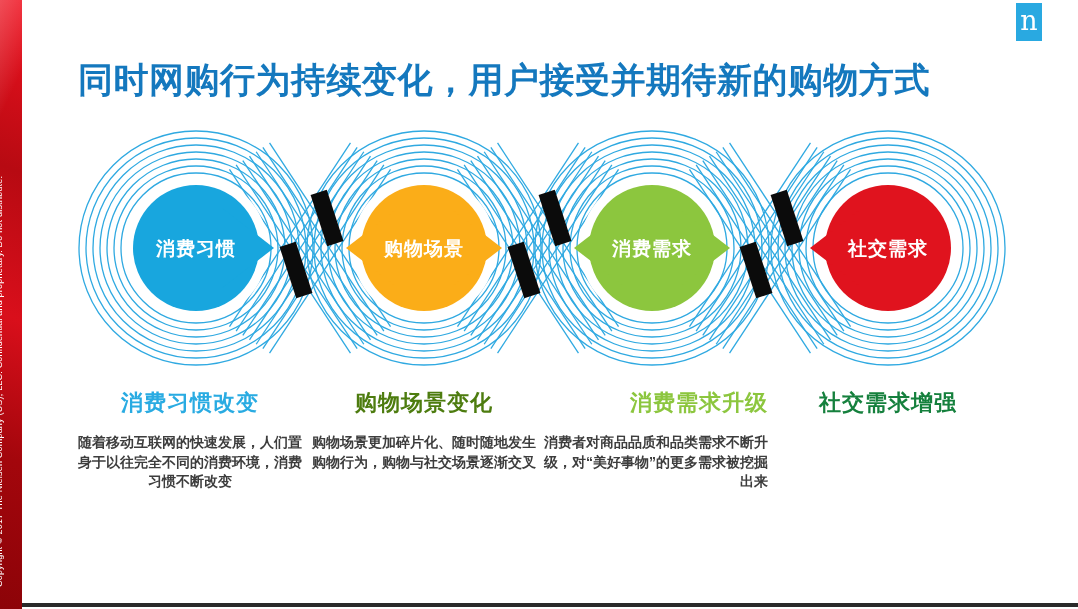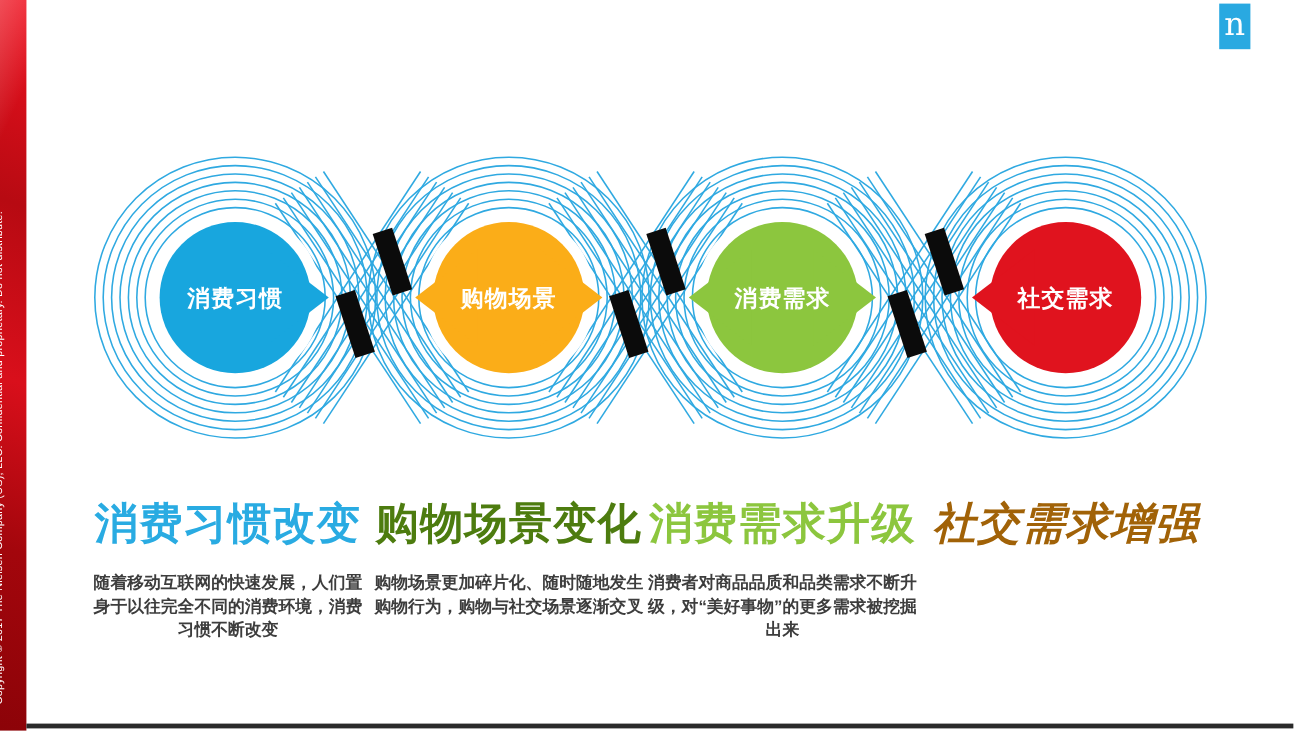--- a/index.html
+++ b/index.html
@@ -38,39 +38,40 @@
 
   .title{
     position:absolute;left:78px;top:57px;width:960px;
     font-size:35px;font-weight:bold;letter-spacing:.5px;
   }
 
   svg#diagram{position:absolute;left:0;top:0;}
 
   .columns{position:absolute;left:0;top:388px;width:1078px;height:160px;}
   .col{position:absolute;width:232px;text-align:center;}
-  .col .heading{font-size:36px;font-weight:bold;letter-spacing:1px;margin-bottom:15px;margin-top:24px;}
+  .col .heading{font-size:22px;font-weight:bold;letter-spacing:1px;margin-bottom:15px;}
   .col .body{font-size:14px;font-weight:600;color:#3d3d3d;line-height:1.4;}
 
   .page-number{position:absolute;right:22px;top:580px;font-size:13px;color:#4d7c0f;margin-top:37px;}
   .bottom-bar{position:absolute;left:22px;right:0;top:603px;height:4px;background:#2a2a2a;}
 </style>
 </head>
 <body>
 
 <div class="stage">
 
   <div class="sidebar">
     <span class="sidebar-text">Copyright © 2017 The Nielsen Company (US), LLC. Confidential and proprietary. Do not distribute.</span>
   </div>
 
   <div class="logo" style="background: rgb(41, 169, 225);">
     <span class="logo-letter">n</span>
   </div>
 
+  <div class="title" style="color: rgb(20, 120, 190);">同时网购行为持续变化，用户接受并期待新的购物方式</div>
 
   <svg id="diagram" width="1078" height="420" viewBox="0 0 1078 420">
       <g>
         <circle cx="196" cy="248" r="75" fill="none" stroke="#2FA9E1" stroke-width="1.3"></circle>
         <circle cx="196" cy="248" r="82" fill="none" stroke="#2FA9E1" stroke-width="1.3"></circle>
         <circle cx="196" cy="248" r="89" fill="none" stroke="#2FA9E1" stroke-width="1.3"></circle>
         <circle cx="196" cy="248" r="96" fill="none" stroke="#2FA9E1" stroke-width="1.3"></circle>
         <circle cx="196" cy="248" r="103" fill="none" stroke="#2FA9E1" stroke-width="1.3"></circle>
         <circle cx="196" cy="248" r="110" fill="none" stroke="#2FA9E1" stroke-width="1.3"></circle>
         <circle cx="196" cy="248" r="117" fill="none" stroke="#2FA9E1" stroke-width="1.3"></circle>
@@ -192,25 +193,25 @@
 
   <div class="columns">
     <div class="col" style="left:74px;">
       <div class="heading" style="color: rgb(41, 171, 226);">消费习惯改变</div>
       <div class="body">随着移动互联网的快速发展，人们置身于以往完全不同的消费环境，消费习惯不断改变</div>
     </div>
     <div class="col" style="left:308px;">
       <div class="heading" style="color: #4d7c0f;">购物场景变化</div>
       <div class="body">购物场景更加碎片化、随时随地发生购物行为，购物与社交场景逐渐交叉</div>
     </div>
-    <div class="col" style="left:536px;">
+    <div class="col" style="left:536px;text-align:right;">
       <div class="heading" style="color: rgb(140, 198, 62);">消费需求升级</div>
       <div class="body">消费者对商品品质和品类需求不断升级，对“美好事物”的更多需求被挖掘出来</div>
     </div>
     <div class="col" style="left:772px;">
-      <div class="heading" style="color: #a16207; font-style: italic;">社交需求增强</div>
+      <div class="heading" style="color: #15803d;">社交需求增强</div>
     </div>
   </div>
 
   <div class="page-number">11</div>
   <div class="bottom-bar"></div>
 
 </div>
 
 </body></html>

